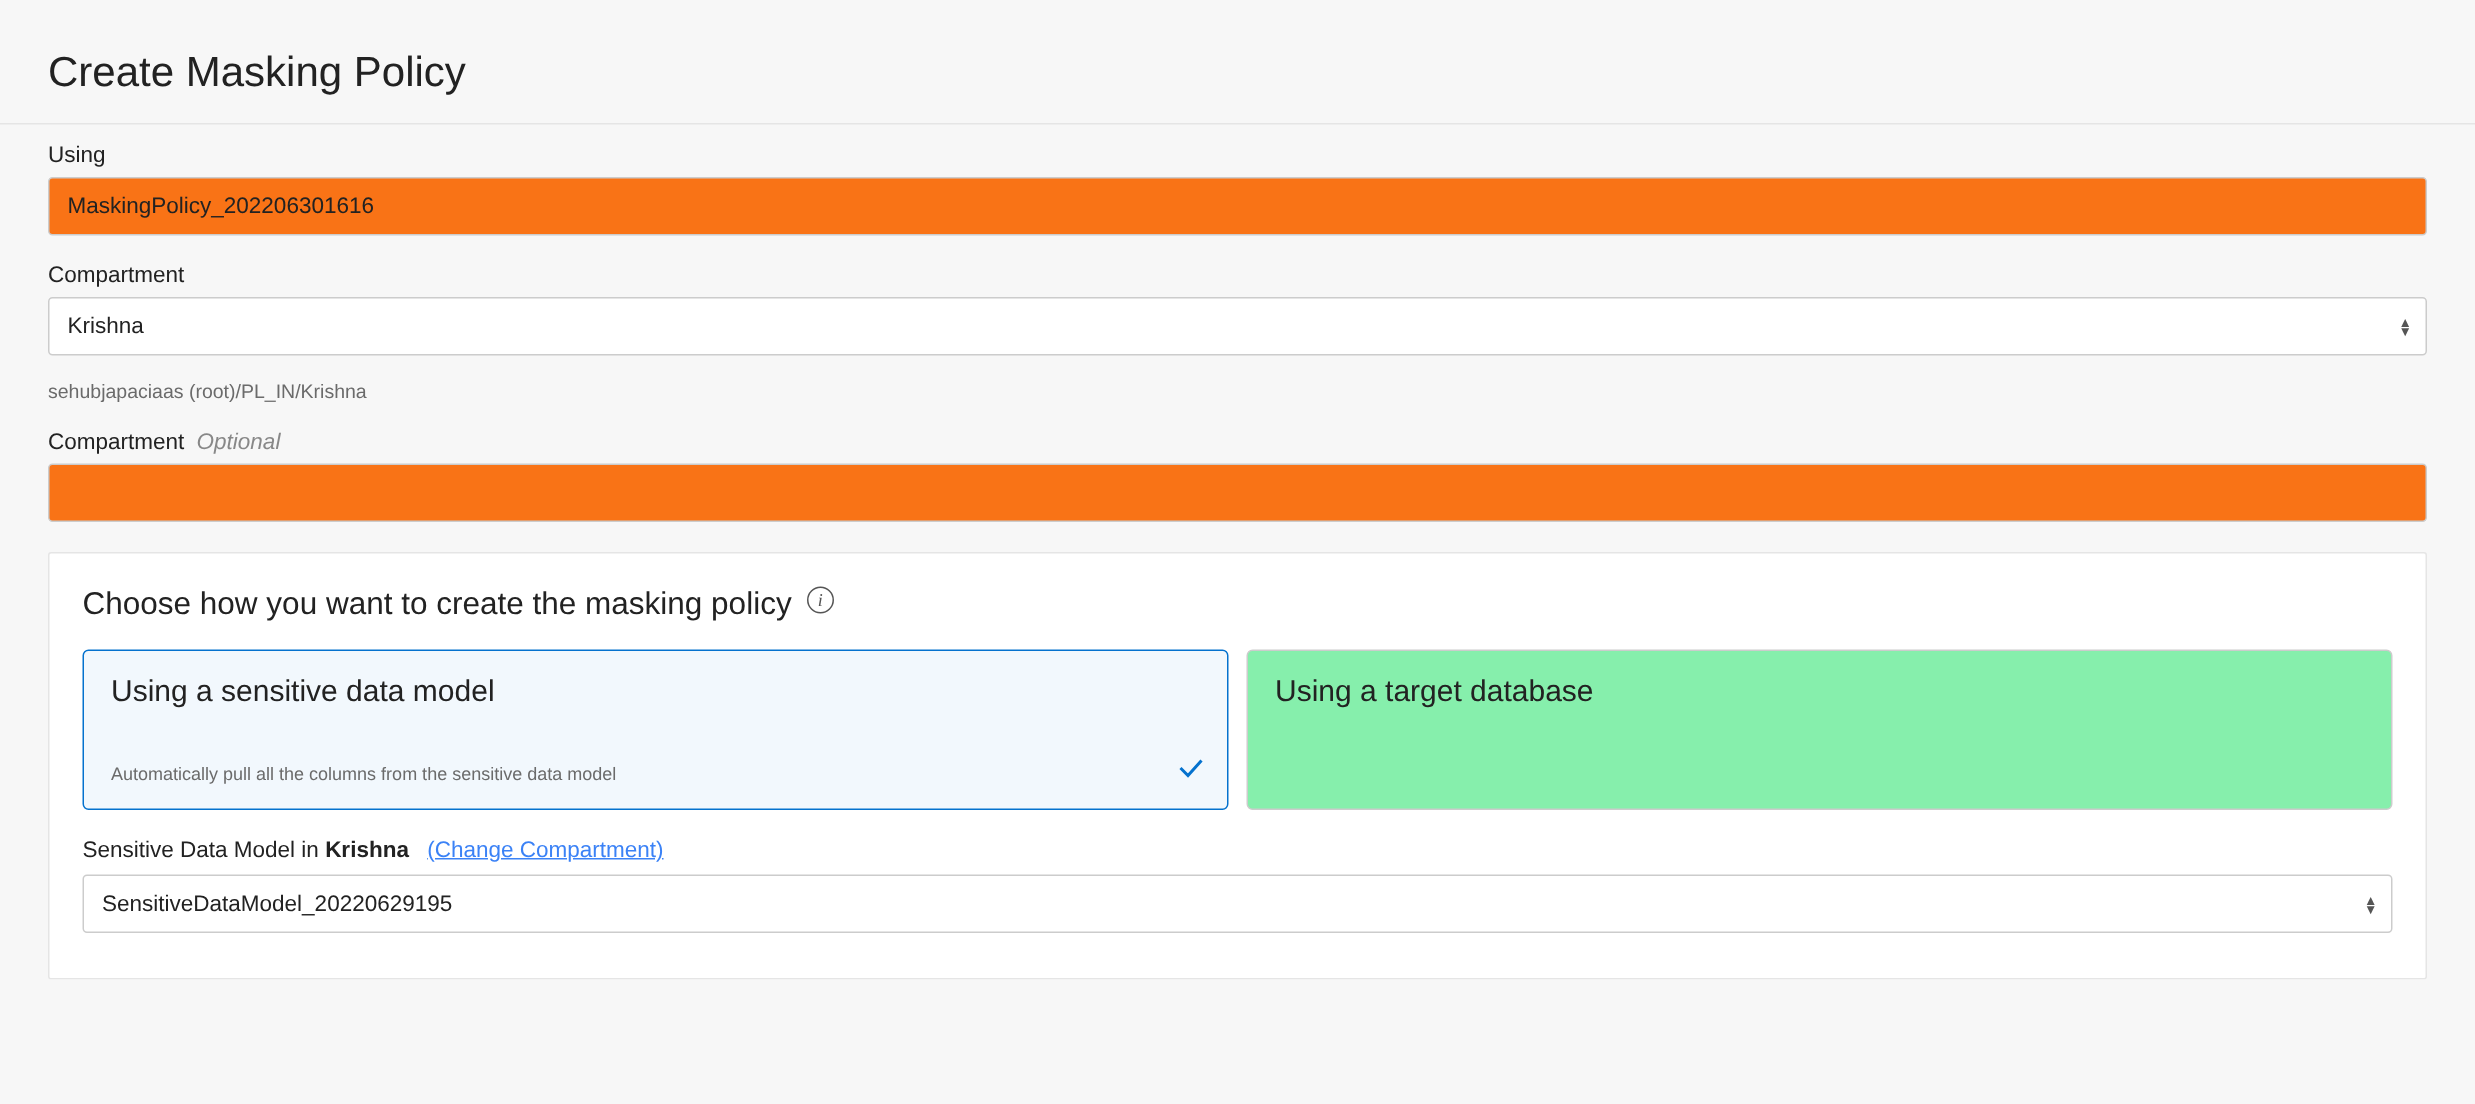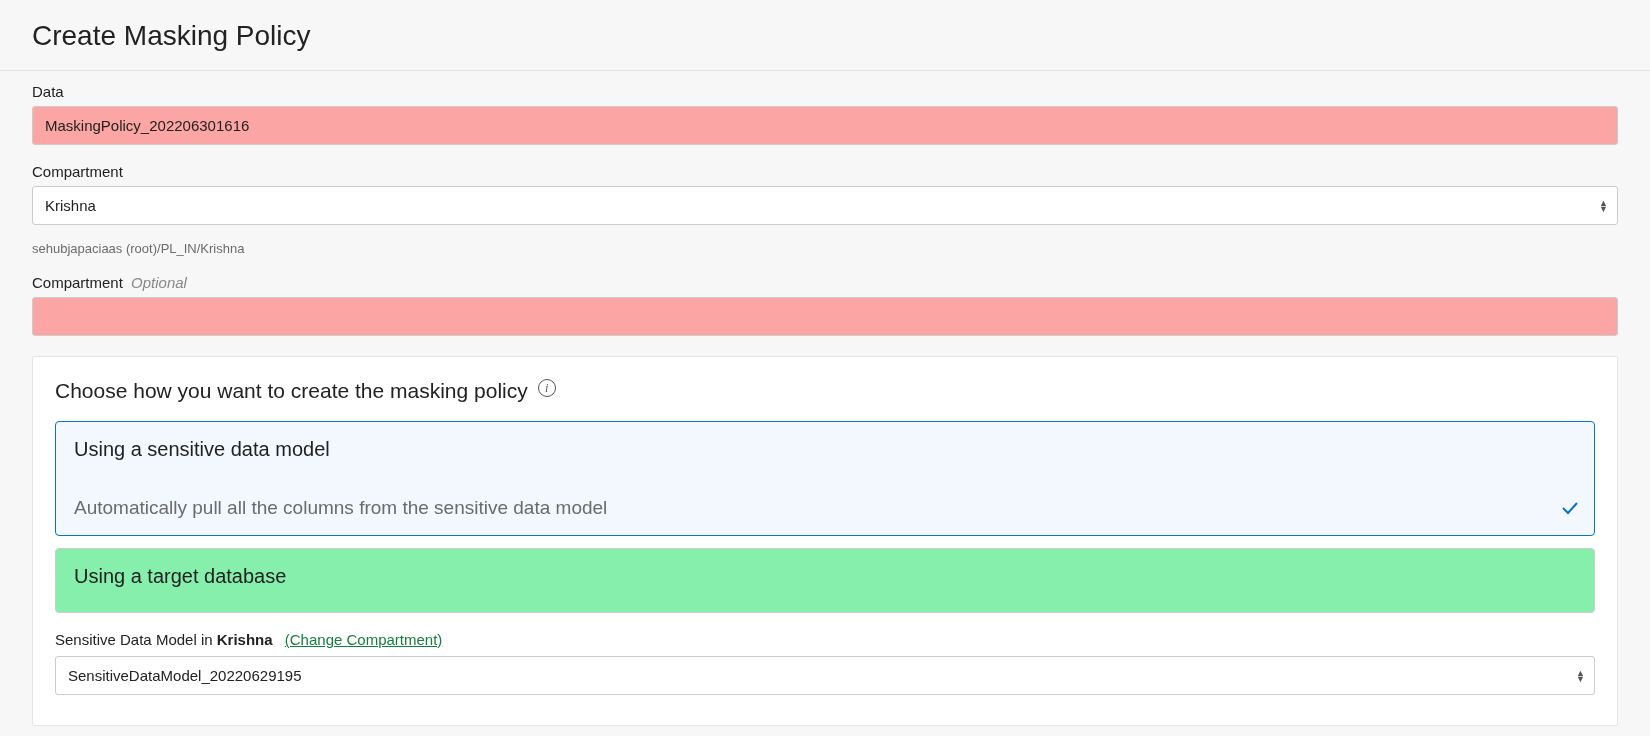--- a/index.html
+++ b/index.html
@@ -7,21 +7,21 @@
       margin: 0;
       padding: 0;
     }
     body {
       font-family: -apple-system, BlinkMacSystemFont, "Segoe UI", Helvetica, Arial, sans-serif;
       background: #f7f7f7;
       color: #222;
       font-size: 14px;
     }
     .page-header {
-      padding: 20px 32px 18px 32px;
+      padding: 32px 32px 18px 32px;
       border-bottom: 1px solid #e5e5e5;
     }
     .page-title {
       font-size: 28px;
       font-weight: 400;
       color: #222;
     }
     .form-area {
       padding: 12px 32px 0 32px;
     }
@@ -38,21 +38,21 @@
       font-style: italic;
       color: #888;
       margin-left: 4px;
     }
     .text-input {
       width: 100%;
       padding: 10px 12px;
       font-size: 15px;
       border: 1px solid #ccc;
       border-radius: 3px;
-      background: #fca5a5;
+      background: #f97316;
       color: #222;
     }
     .select-wrap {
       position: relative;
     }
     .select-input {
       width: 100%;
       padding: 10px 12px;
       font-size: 15px;
       border: 1px solid #ccc;
@@ -108,21 +108,20 @@
       font-family: Georgia, serif;
       font-style: italic;
       font-size: 12px;
       color: #555;
       cursor: pointer;
     }
     .option-cards {
       display: flex;
       gap: 12px;
       margin-bottom: 18px;
-      flex-direction: column;
     }
     .option-card {
       flex: 1;
       border: 1px solid #ccc;
       border-radius: 4px;
       padding: 16px 18px;
       background: #86efac;
       cursor: pointer;
       position: relative;
     }
@@ -130,56 +129,56 @@
       border-color: #0572ce;
       background: #f2f8fd;
     }
     .option-card-title {
       font-size: 20px;
       font-weight: 400;
       color: #222;
       margin-bottom: 8px;
     }
     .option-card-desc {
-      font-size: 19px;
+      font-size: 12px;
       color: #6b6b6b;
       margin-top: 36px;
     }
     .option-check {
       position: absolute;
       right: 14px;
       bottom: 14px;
       color: #0572ce;
     }
     .sdm-label {
       font-size: 15px;
       color: #222;
       margin-bottom: 8px;
     }
     .sdm-label strong {
       font-weight: 600;
     }
     .link {
-      color: #15803d;
+      color: #3b82f6;
       text-decoration: underline;
       cursor: pointer;
       margin-left: 8px;
     }
   </style>
 </head>
 <body>
 
 <div class="page-header">
   <h1 class="page-title">Create Masking Policy</h1>
 </div>
 
 <div class="form-area">
 
   <div class="field-group">
-    <label class="field-label">Data</label>
+    <label class="field-label">Using</label>
     <input type="text" class="text-input" value="MaskingPolicy_202206301616" style="">
   </div>
 
   <div class="field-group">
     <label class="field-label">Compartment</label>
     <div class="select-wrap">
       <div class="select-input">Krishna</div>
       <span class="select-caret">
         <span>▲</span>
           <span>▼</span>

